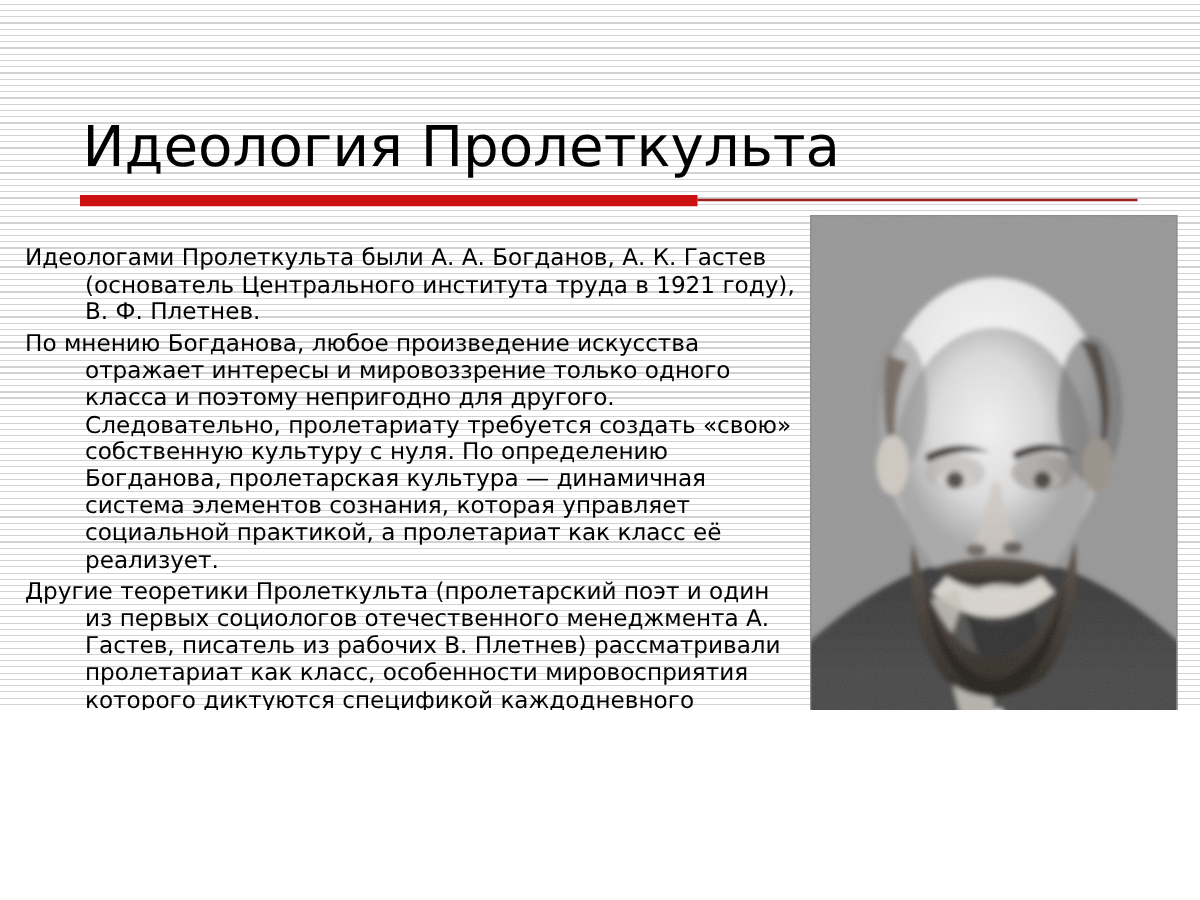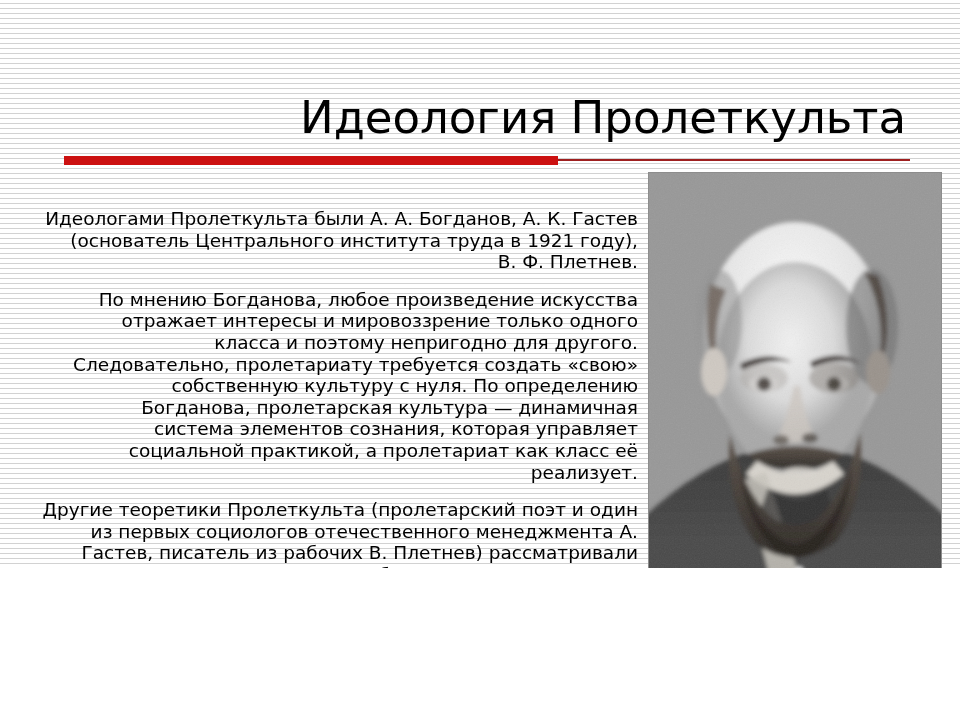--- a/index.html
+++ b/index.html
@@ -21,21 +21,20 @@
     background-image: repeating-linear-gradient(
       to bottom,
       #ffffff 0px,
       #ffffff 3px,
       #d2d2d2 3px,
       #d2d2d2 4px,
       #ffffff 4px,
       #ffffff 5px
     );
     overflow: hidden;
-    text-align: right;
   }
 
   
   #title {
     position: absolute;
     left: 66px;
     top: 92px;
     width: 840px;
     font-size: 45px;
     line-height: 52px;
@@ -67,21 +66,21 @@
   #body-text {
     position: absolute;
     left: 20px;
     top: 192px;
     width: 618px;
     font-size: 18.5px;
     line-height: 21.6px;
     color: #000000;
   }
   #body-text p {
-    margin: 16px 0 0 0;
+    margin: 4px 0 0 0;
     padding: 0 0 0 48px;
     text-indent: -48px;
   }
 
   
   #bottom-rule {
     position: absolute;
     left: 62px;
     top: 647px;
     width: 848px;

